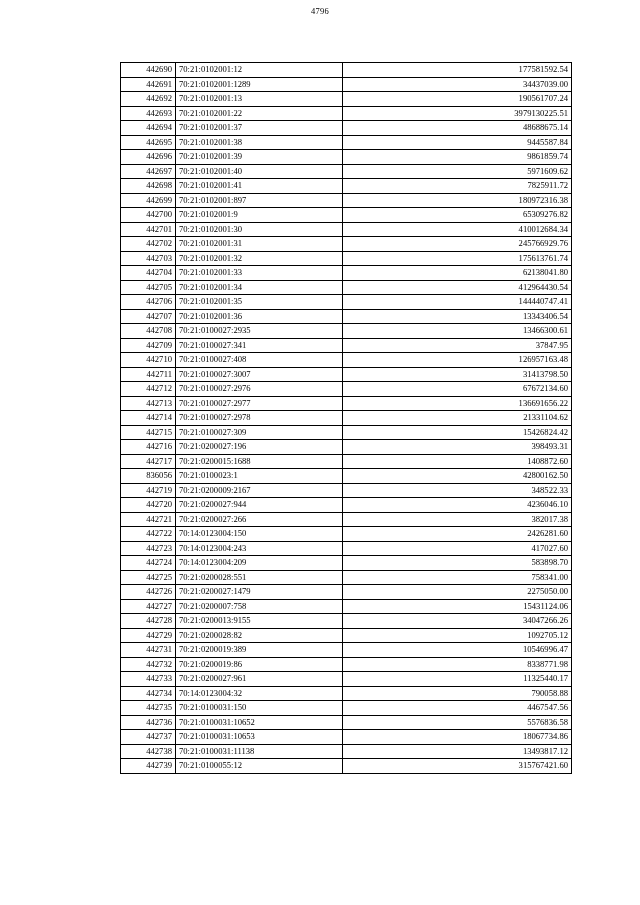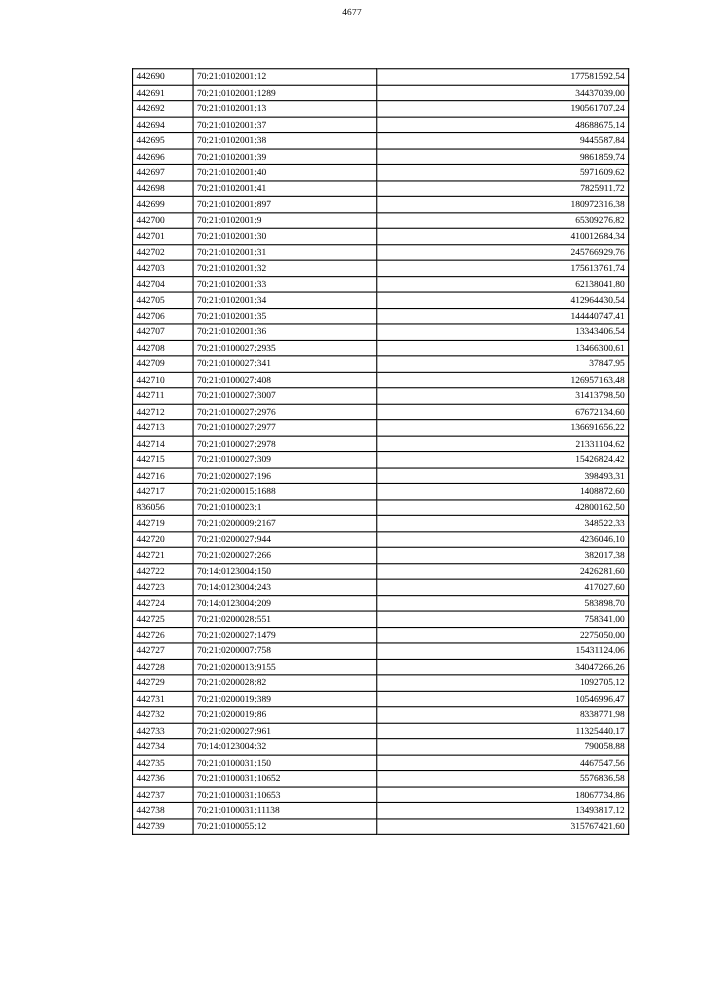--- a/index.html
+++ b/index.html
@@ -46,60 +46,65 @@
   table.data-table td {
     border: 1px solid #000000;
     padding: 1px 3px 1px 3px;
     height: 11.5px;
     vertical-align: middle;
     white-space: nowrap;
     overflow: hidden;
   }
   td.col-id {
     width: 48px;
-    text-align: left;
+    text-align: right;
     margin-left: 40px;
   }
   td.col-code {
     width: 160px;
     text-align: left;
     padding-left: 4px;
   }
   td.col-amount {
     width: 222px;
     text-align: right;
     padding-right: 5px;
   }
 </style>
 </head>
 <body>
 
 <div class="page">
 
-  <div class="page-number">4677</div>
+  <div class="page-number">4796</div>
 
   <div class="table-wrap">
     <table class="data-table">
       <tbody>
           <tr>
             <td class="col-id">442690</td>
             <td class="col-code">70:21:0102001:12</td>
             <td class="col-amount">177581592.54</td>
           </tr>
           <tr>
             <td class="col-id">442691</td>
             <td class="col-code">70:21:0102001:1289</td>
             <td class="col-amount">34437039.00</td>
           </tr>
           <tr>
             <td class="col-id">442692</td>
             <td class="col-code">70:21:0102001:13</td>
             <td class="col-amount">190561707.24</td>
           </tr>
           <tr>
+            <td class="col-id">442693</td>
+            <td class="col-code">70:21:0102001:22</td>
+            <td class="col-amount">3979130225.51</td>
+          </tr>
+          <tr>
             <td class="col-id">442694</td>
             <td class="col-code">70:21:0102001:37</td>
             <td class="col-amount">48688675.14</td>
           </tr>
           <tr>
             <td class="col-id">442695</td>
             <td class="col-code">70:21:0102001:38</td>
             <td class="col-amount">9445587.84</td>
           </tr>
           <tr>

